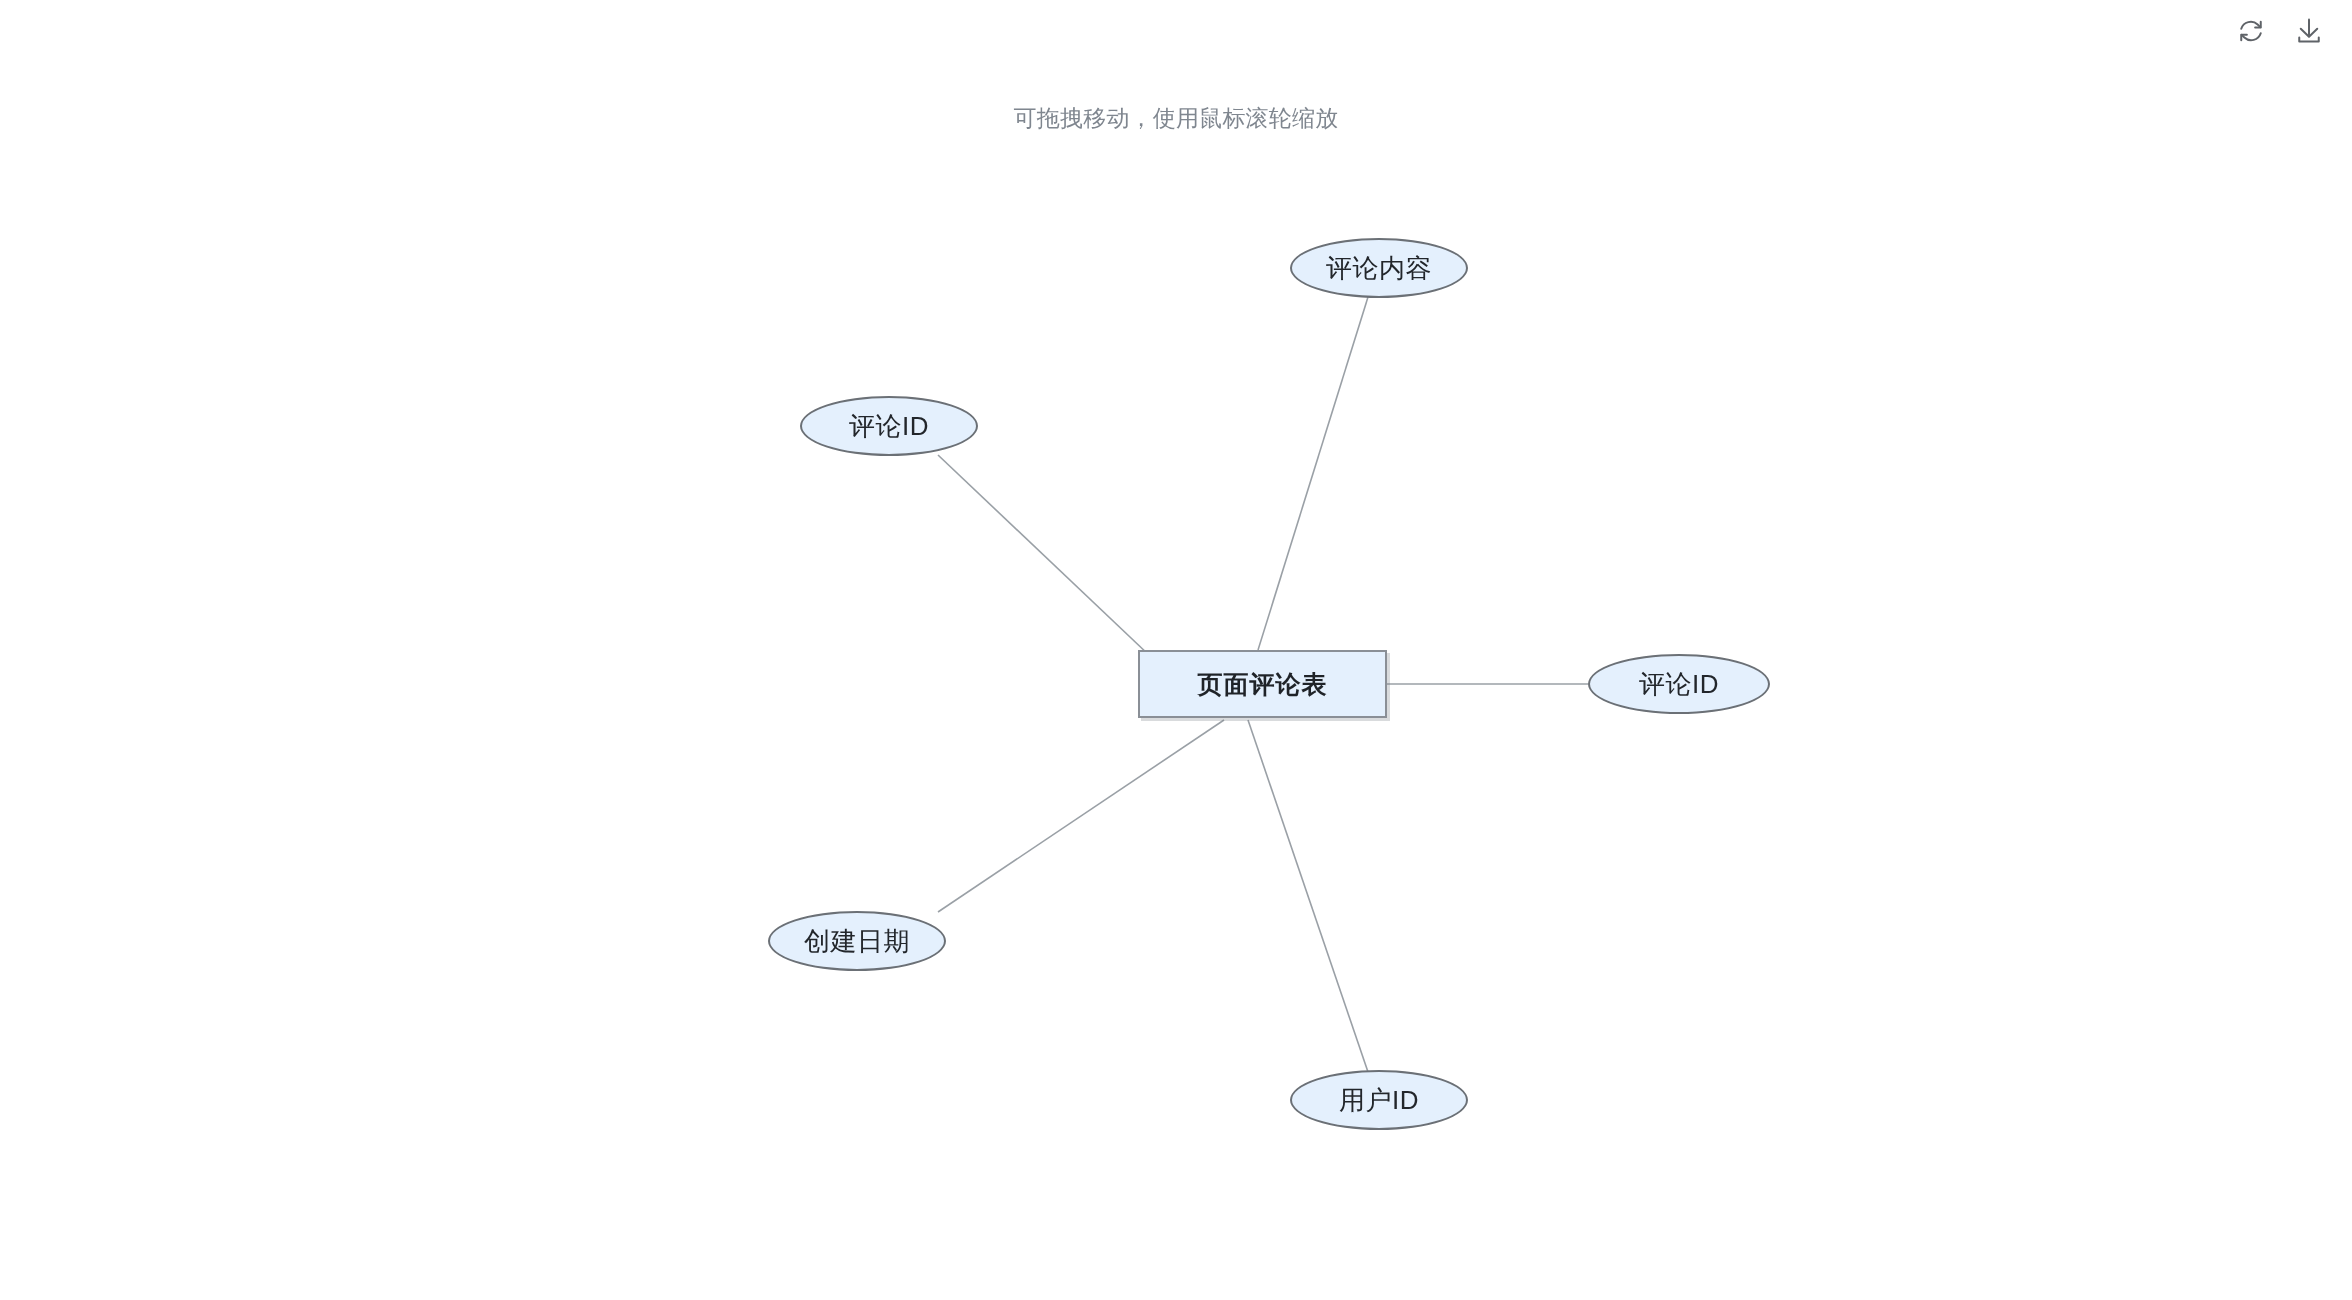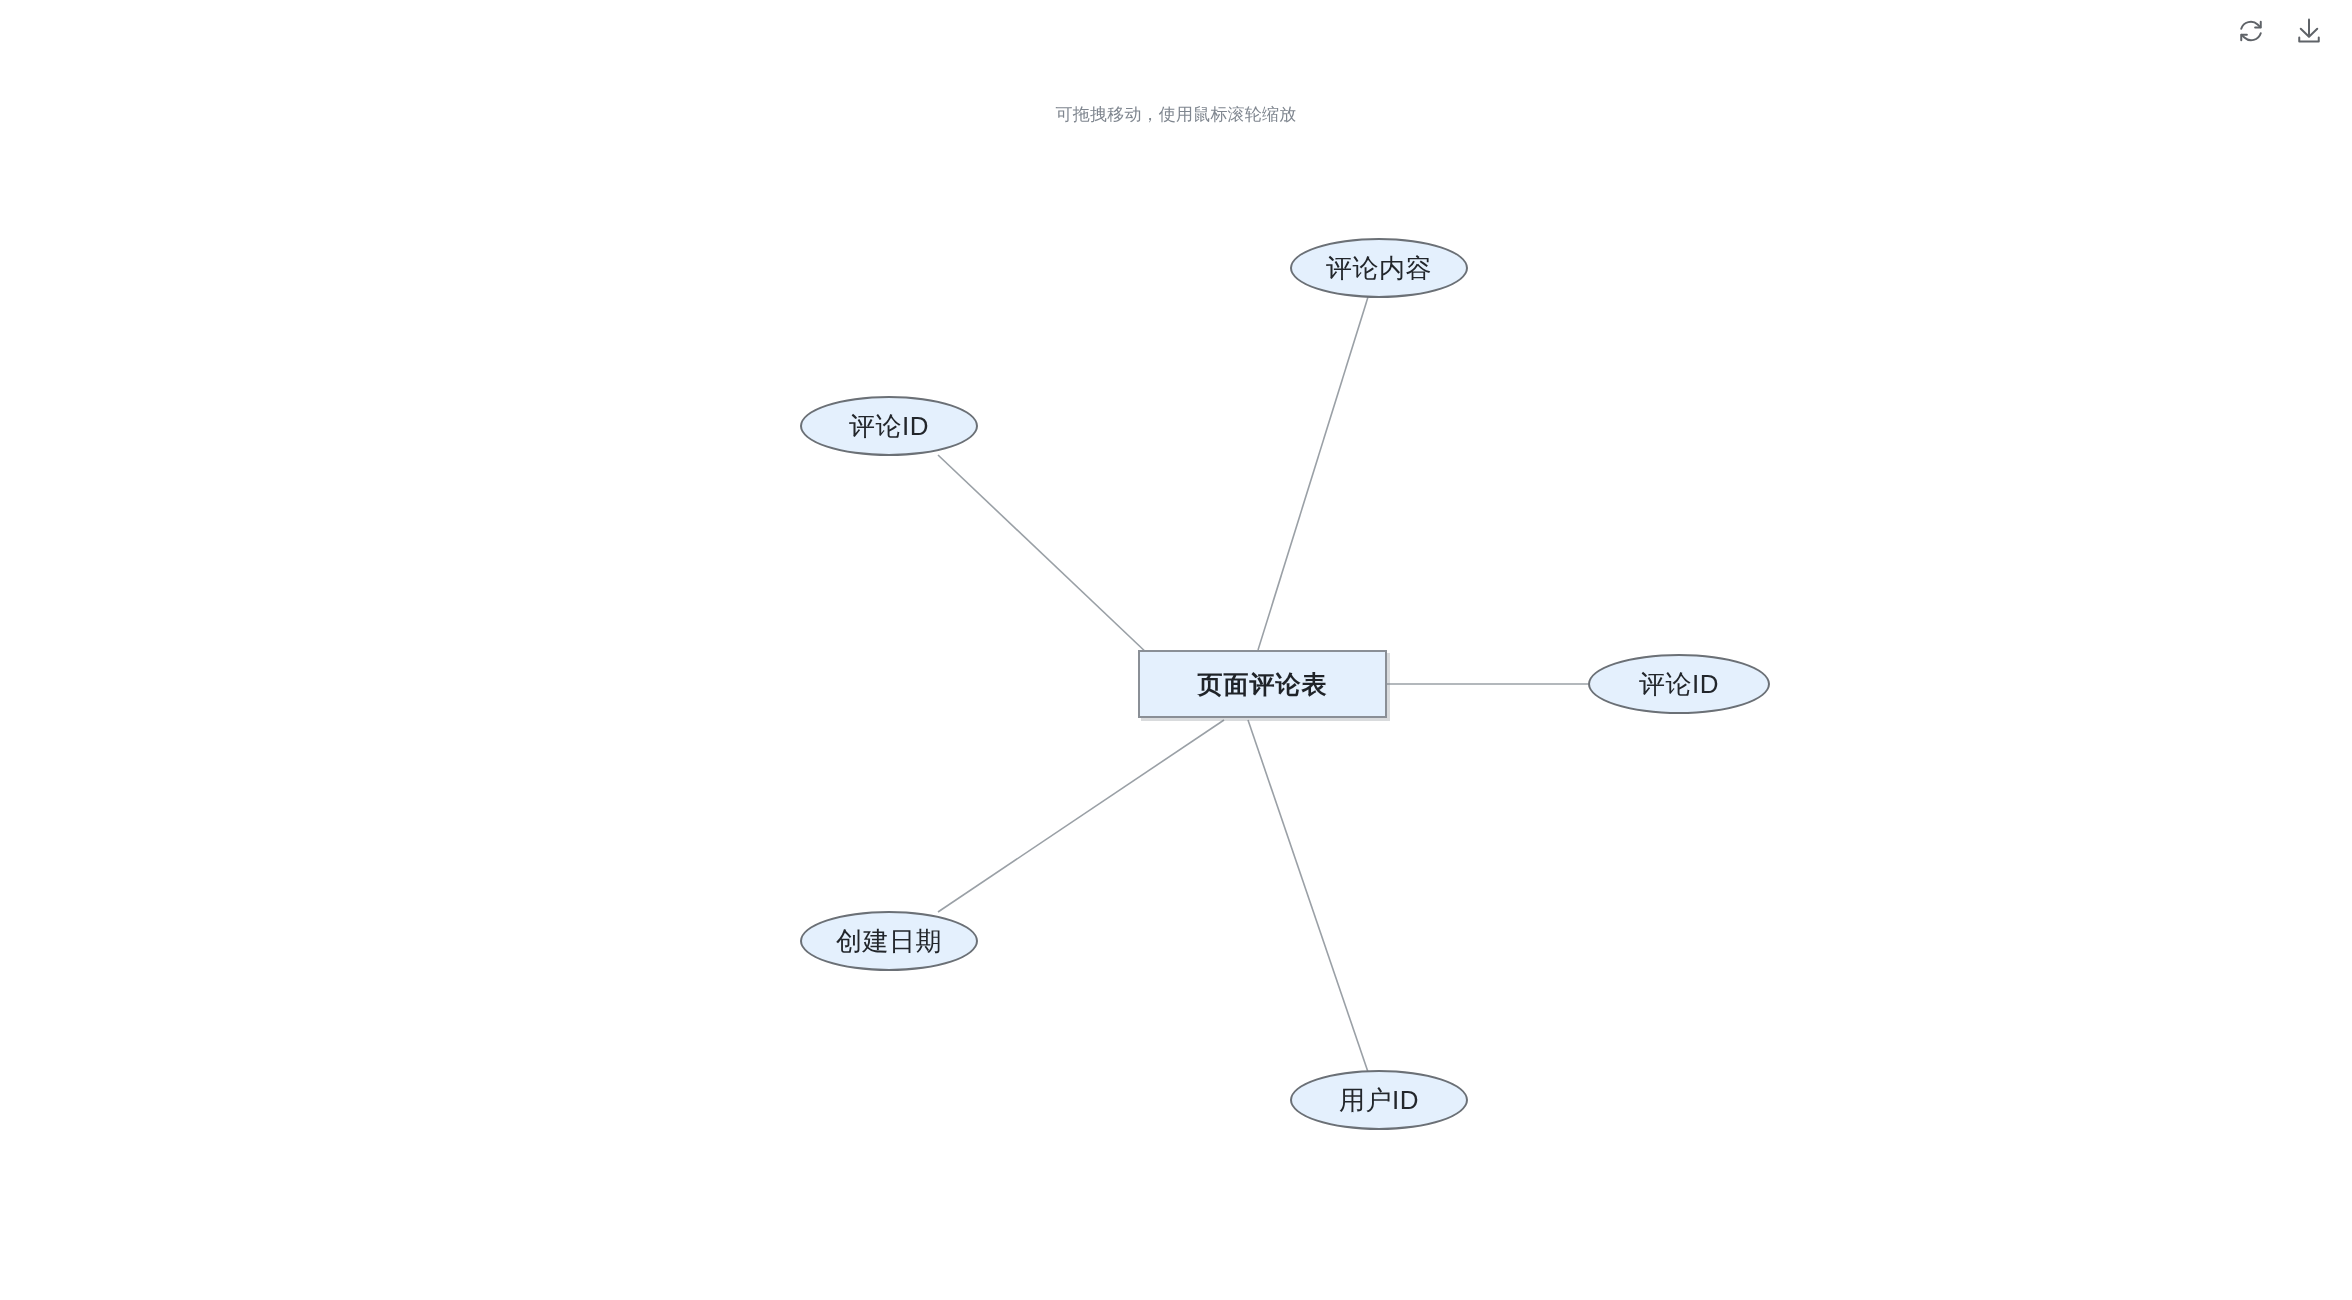--- a/index.html
+++ b/index.html
@@ -36,21 +36,21 @@
     font-weight: bold;
     color: #3b4045;
     letter-spacing: 0.5px;
   }
   #page-subtitle {
     position: absolute;
     top: 103px;
     left: 0;
     width: 2352px;
     text-align: center;
-    font-size: 17px;
+    font-size: 23px;
     font-weight: normal;
     color: #7f868f;
     letter-spacing: 0.2px;
   }
 
   
   #toolbar {
     position: absolute;
     right: 20px;
     top: 8px;
@@ -142,21 +142,21 @@
       </div>
       <div class="node attr-node" style="left: 1290px; top: 238px; width: 178px; height: 60px;">
         <span>评论内容</span>
       </div>
       <div class="node attr-node" style="left: 800px; top: 396px; width: 178px; height: 60px;">
         <span>评论ID</span>
       </div>
       <div class="node attr-node" style="left: 1588px; top: 654px; width: 182px; height: 60px;">
         <span>评论ID</span>
       </div>
-      <div class="node attr-node" style="left: 800px; top: 911px; width: 178px; height: 60px;">
+      <div class="node attr-node" style="left: 768px; top: 911px; width: 178px; height: 60px;">
         <span>创建日期</span>
       </div>
       <div class="node attr-node" style="left: 1290px; top: 1070px; width: 178px; height: 60px;">
         <span>用户ID</span>
       </div>
     </div>
 
 </div>
 
 <div id="header">

